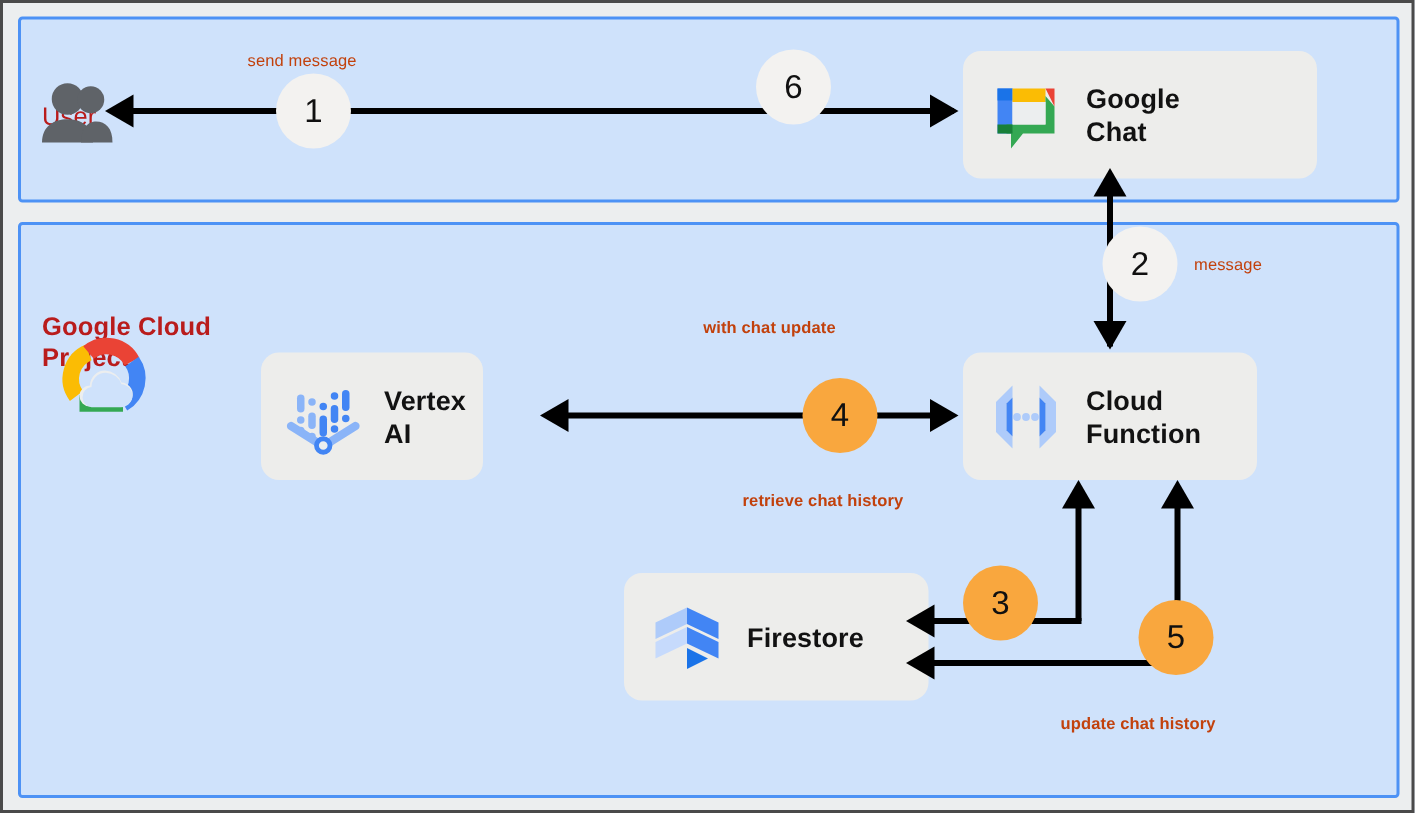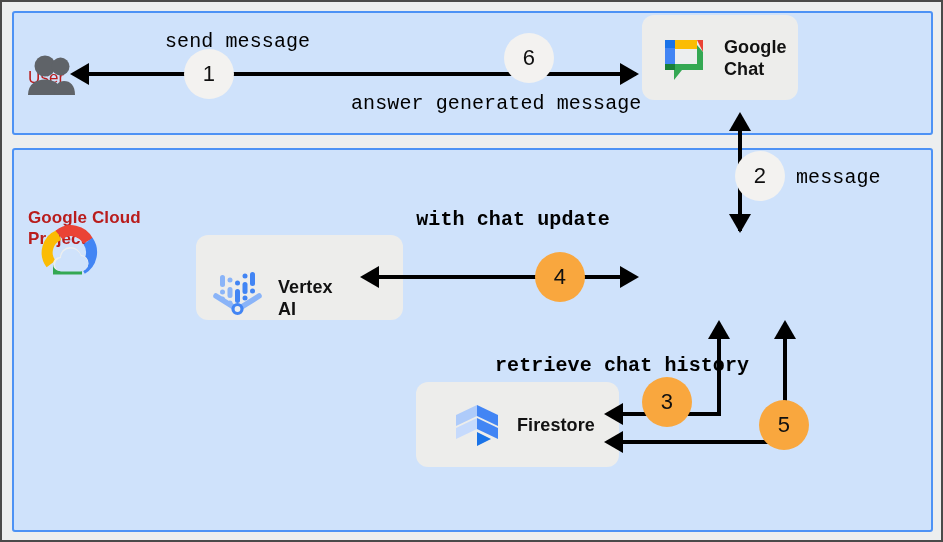--- a/index.html
+++ b/index.html
@@ -53,24 +53,24 @@
   .svc .svc-label{
     font-size:18px;
     font-weight:bold;
     color:#121212;
     line-height:22px;
     margin-left:10px;
     white-space:pre-line;
     letter-spacing:0.1px;
   }
 
-  #box-googlechat{ left:640px; top:13px;  width:156px; height:85px; }
-  #box-vertexai  { left:194px; top:233px; width:207px; height:85px;align-items:flex-end; }
+  #box-googlechat{ left:640px; top:32px;  width:236px; height:85px; }
+  #box-vertexai  { left:172px; top:233px; width:148px; height:85px; }
   #box-cloudfn   { left:640px; top:233px; width:196px; height:85px; }
-  #box-firestore { left:414px; top:380px; width:203px; height:85px;padding-left:19px; }
+  #box-firestore { left:414px; top:380px; width:203px; height:85px; }
 
   
   .ln{ position:absolute; background:#000; }
   .hline{ height:4px; }
   .vline{ width:4px; }
 
   .arrow{ position:absolute; width:0;height:0; }
   .arr-left { border-top:11px solid transparent;border-bottom:11px solid transparent;border-right:19px solid #000; }
   .arr-right{ border-top:11px solid transparent;border-bottom:11px solid transparent;border-left:19px solid #000; }
   .arr-up   { border-left:11px solid transparent;border-right:11px solid transparent;border-bottom:19px solid #000; }
@@ -84,26 +84,25 @@
     font-size:22px;
     color:#101010;
     letter-spacing:0.2px;
   }
   .badge.grey  { background:#f3f2f0; }
   .badge.orange{ background:#f9a73e; }
 
   
   .elabel{
     position:absolute;
-    font-size:20px;
-    color:#000000;
+    font-size:11px;
+    color:#c2410c;
     white-space:pre-line;
     line-height:23px;
     letter-spacing:0.1px;
-    font-family:Liberation Mono, monospace;
   }
   .elabel.bold{ font-weight:bold; }
   .elabel.center{ text-align:center; }
 </style>
 </head>
 <body>
 
 <div id="stage">
 
   <div class="panel" id="panel-user"></div>
@@ -146,21 +145,20 @@
   <div class="arrow arr-right" style="left:618px;top:61px;"></div>
 
   <div class="badge grey" style="left:182px;top:47px;">
     <span>1</span>
   </div>
   <div class="badge grey" style="left:502px;top:31px;">
     <span>6</span>
   </div>
 
   <div class="elabel" style="left:163px;top:28px;">send message</div>
-  <div class="elabel" style="left:349px;top:90px;">answer generated message</div>
 
   <div class="panel" id="panel-gcp"></div>
 
   <div class="panel-title" style="left:26px;top:168px;font-weight:bold;">Google Cloud
 Project</div>
 
   <div style="position:absolute;left:36px;top:222px;width:66px;height:56px;">
     <svg width="66" height="56" viewBox="0 0 66 56">
       <g fill="none" stroke-width="11" stroke-linecap="butt">
         <path d="M13 40 A19 19 0 0 1 21 11" stroke="#fbbc04"></path>
@@ -194,20 +192,38 @@
           <circle cx="41.5" cy="28" r="2.5"></circle>
         </g>
         <path d="M5 33 L26.5 46.5 L48 33" fill="none" stroke="#8ab4f8" stroke-width="5.5" stroke-linecap="round" stroke-linejoin="round"></path>
         <circle cx="26.5" cy="46" r="4.5" fill="#eceeef" stroke="#4285f4" stroke-width="3.2"></circle>
       </svg>
     </div>
     <div class="svc-label">Vertex
 AI</div>
   </div>
 
+  <div class="svc" id="box-cloudfn">
+    <div class="svc-icon">
+      <svg width="52" height="52" viewBox="0 0 52 52">
+
+        <path d="M17 5 L6 16 L6 36 L17 47 L17 39 L13 35 L13 17 L17 13 Z" fill="#aecbfa"></path>
+        <path d="M13 17 L13 35 L17 39 L17 13 Z" fill="#4285f4"></path>
+
+        <path d="M35 5 L46 16 L46 36 L35 47 L35 39 L39 35 L39 17 L35 13 Z" fill="#aecbfa"></path>
+        <path d="M39 17 L39 35 L35 39 L35 13 Z" fill="#4285f4"></path>
+
+        <circle cx="20" cy="26" r="2.6" fill="#aecbfa"></circle>
+        <circle cx="26" cy="26" r="2.6" fill="#aecbfa"></circle>
+        <circle cx="32" cy="26" r="2.6" fill="#aecbfa"></circle>
+      </svg>
+    </div>
+    <div class="svc-label">Cloud
+Function</div>
+  </div>
 
   <div class="svc" id="box-firestore">
     <div class="svc-icon">
       <svg width="52" height="52" viewBox="0 0 52 52">
         <path d="M5 16 L26 6 L26 17 L5 27 Z" fill="#aecbfa"></path>
         <path d="M26 6 L47 16 L47 27 L26 17 Z" fill="#4285f4"></path>
         <path d="M5 29 L26 19 L26 30 L5 40 Z" fill="#c6dafc"></path>
         <path d="M26 19 L47 29 L47 40 L26 30 Z" fill="#4285f4"></path>
         <path d="M26 33 L40 40 L26 47 Z" fill="#1a73e8"></path>
       </svg>
@@ -234,24 +250,25 @@
   <div class="elabel center bold" style="left:411px;top:206px;width:200px;">with chat update</div>
 
   <div class="ln vline" style="left:715px;top:325px;height:87px;"></div>
   <div class="ln hline" style="left:618px;top:410px;width:101px;"></div>
   <div class="arrow arr-up" style="left:706px;top:318px;"></div>
   <div class="arrow arr-left" style="left:602px;top:401px;"></div>
 
   <div class="badge orange" style="left:640px;top:375px;">
     <span>3</span>
   </div>
-  <div class="elabel bold" style="left:493px;top:352px;">retrieve chat history</div>
+  <div class="elabel bold" style="left:493px;top:321px;">retrieve chat history</div>
 
   <div class="ln vline" style="left:781px;top:325px;height:115px;"></div>
   <div class="ln hline" style="left:618px;top:438px;width:167px;"></div>
   <div class="arrow arr-up" style="left:772px;top:318px;"></div>
   <div class="arrow arr-left" style="left:602px;top:429px;"></div>
 
   <div class="badge orange" style="left:757px;top:398px;">
     <span>5</span>
   </div>
+  <div class="elabel bold" style="left:705px;top:470px;">update chat history</div>
 
 </div>
 
 </body></html>

